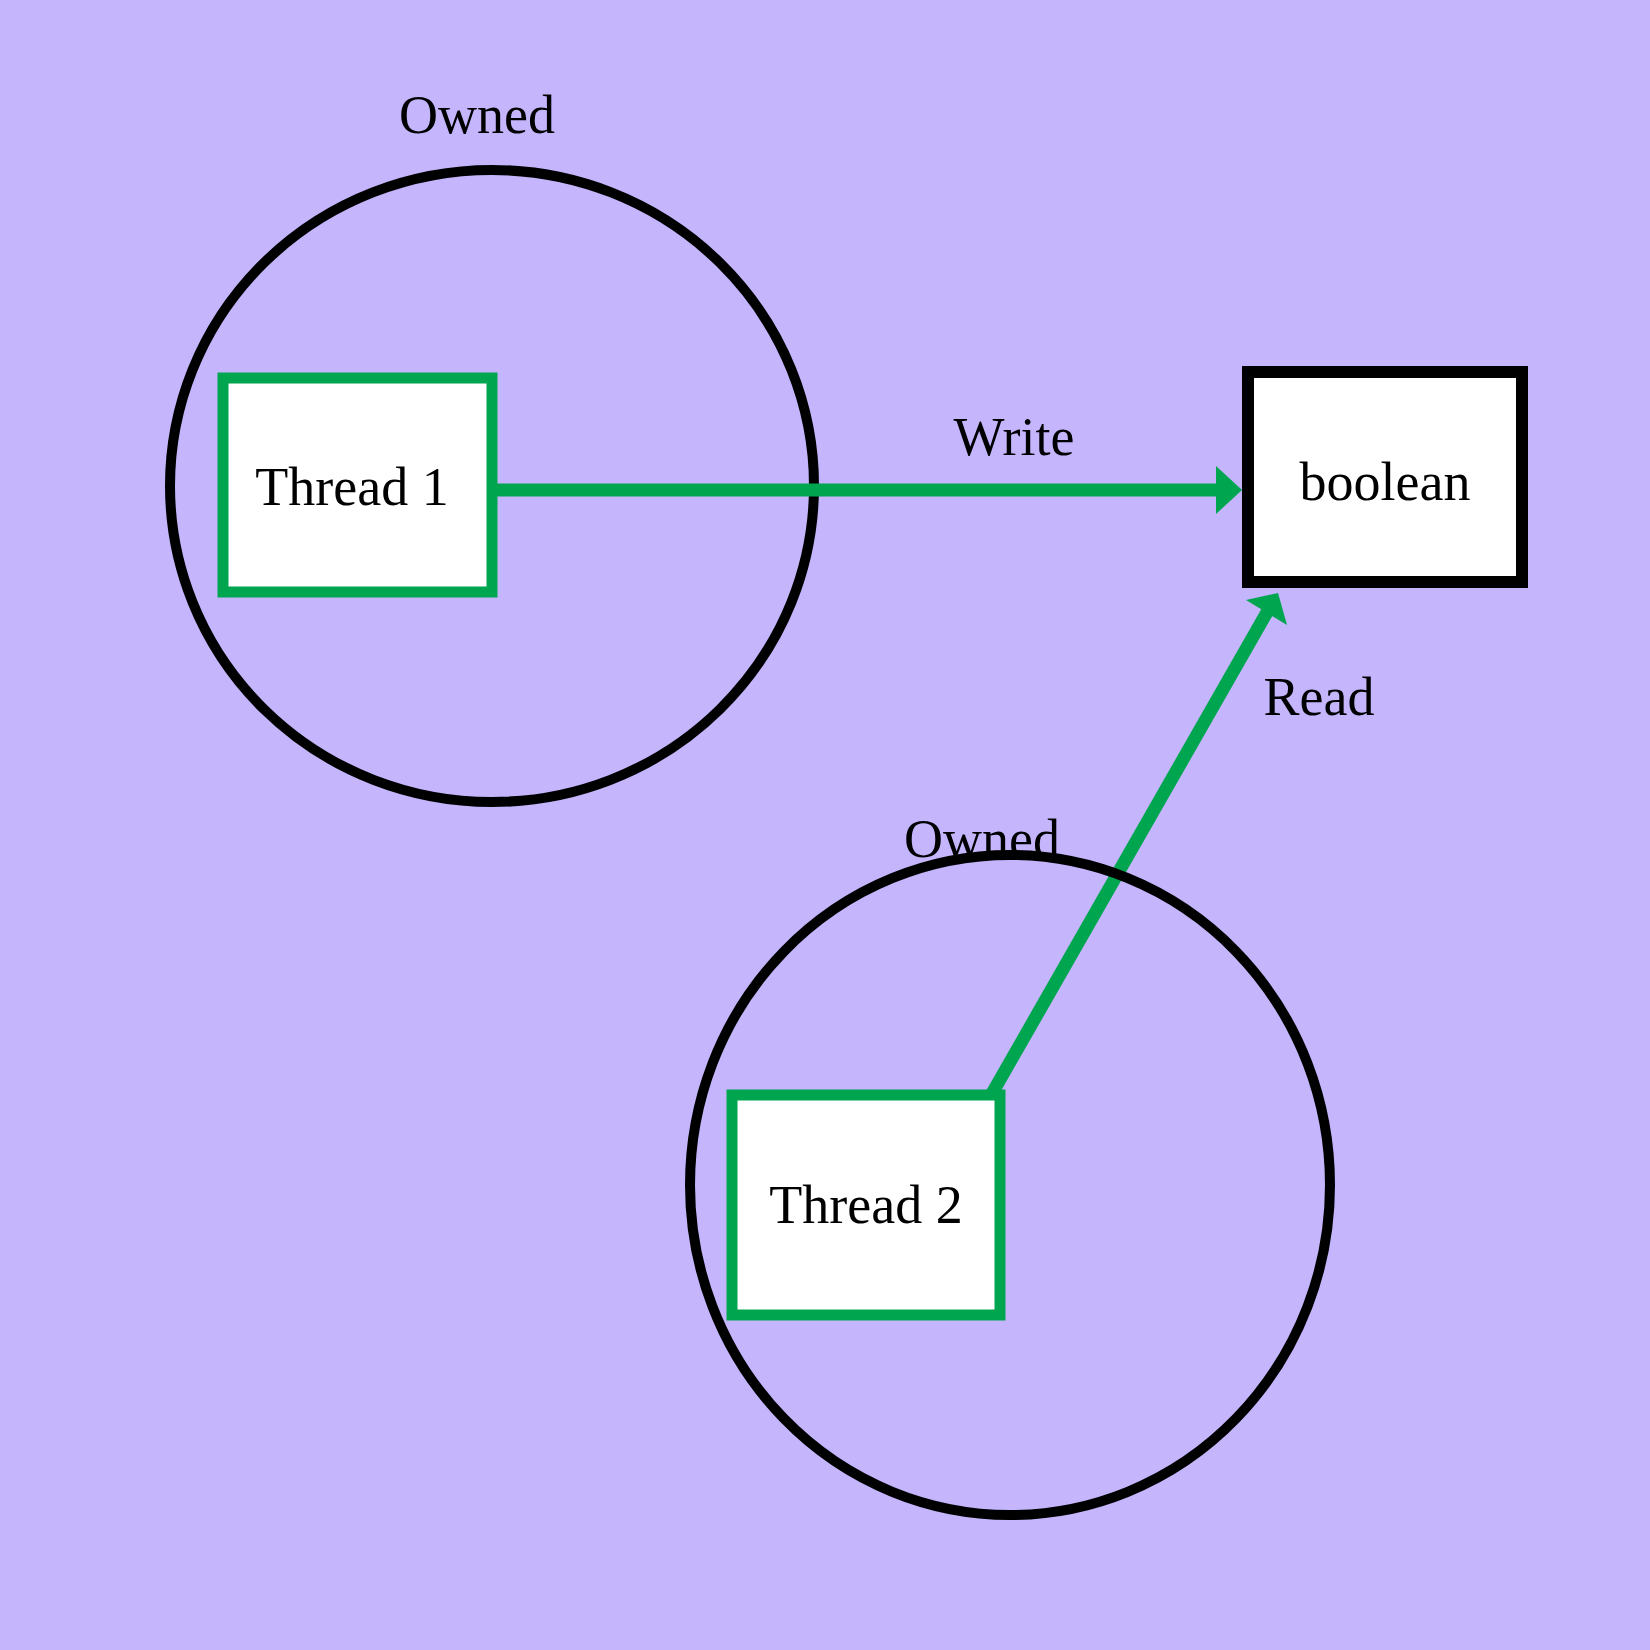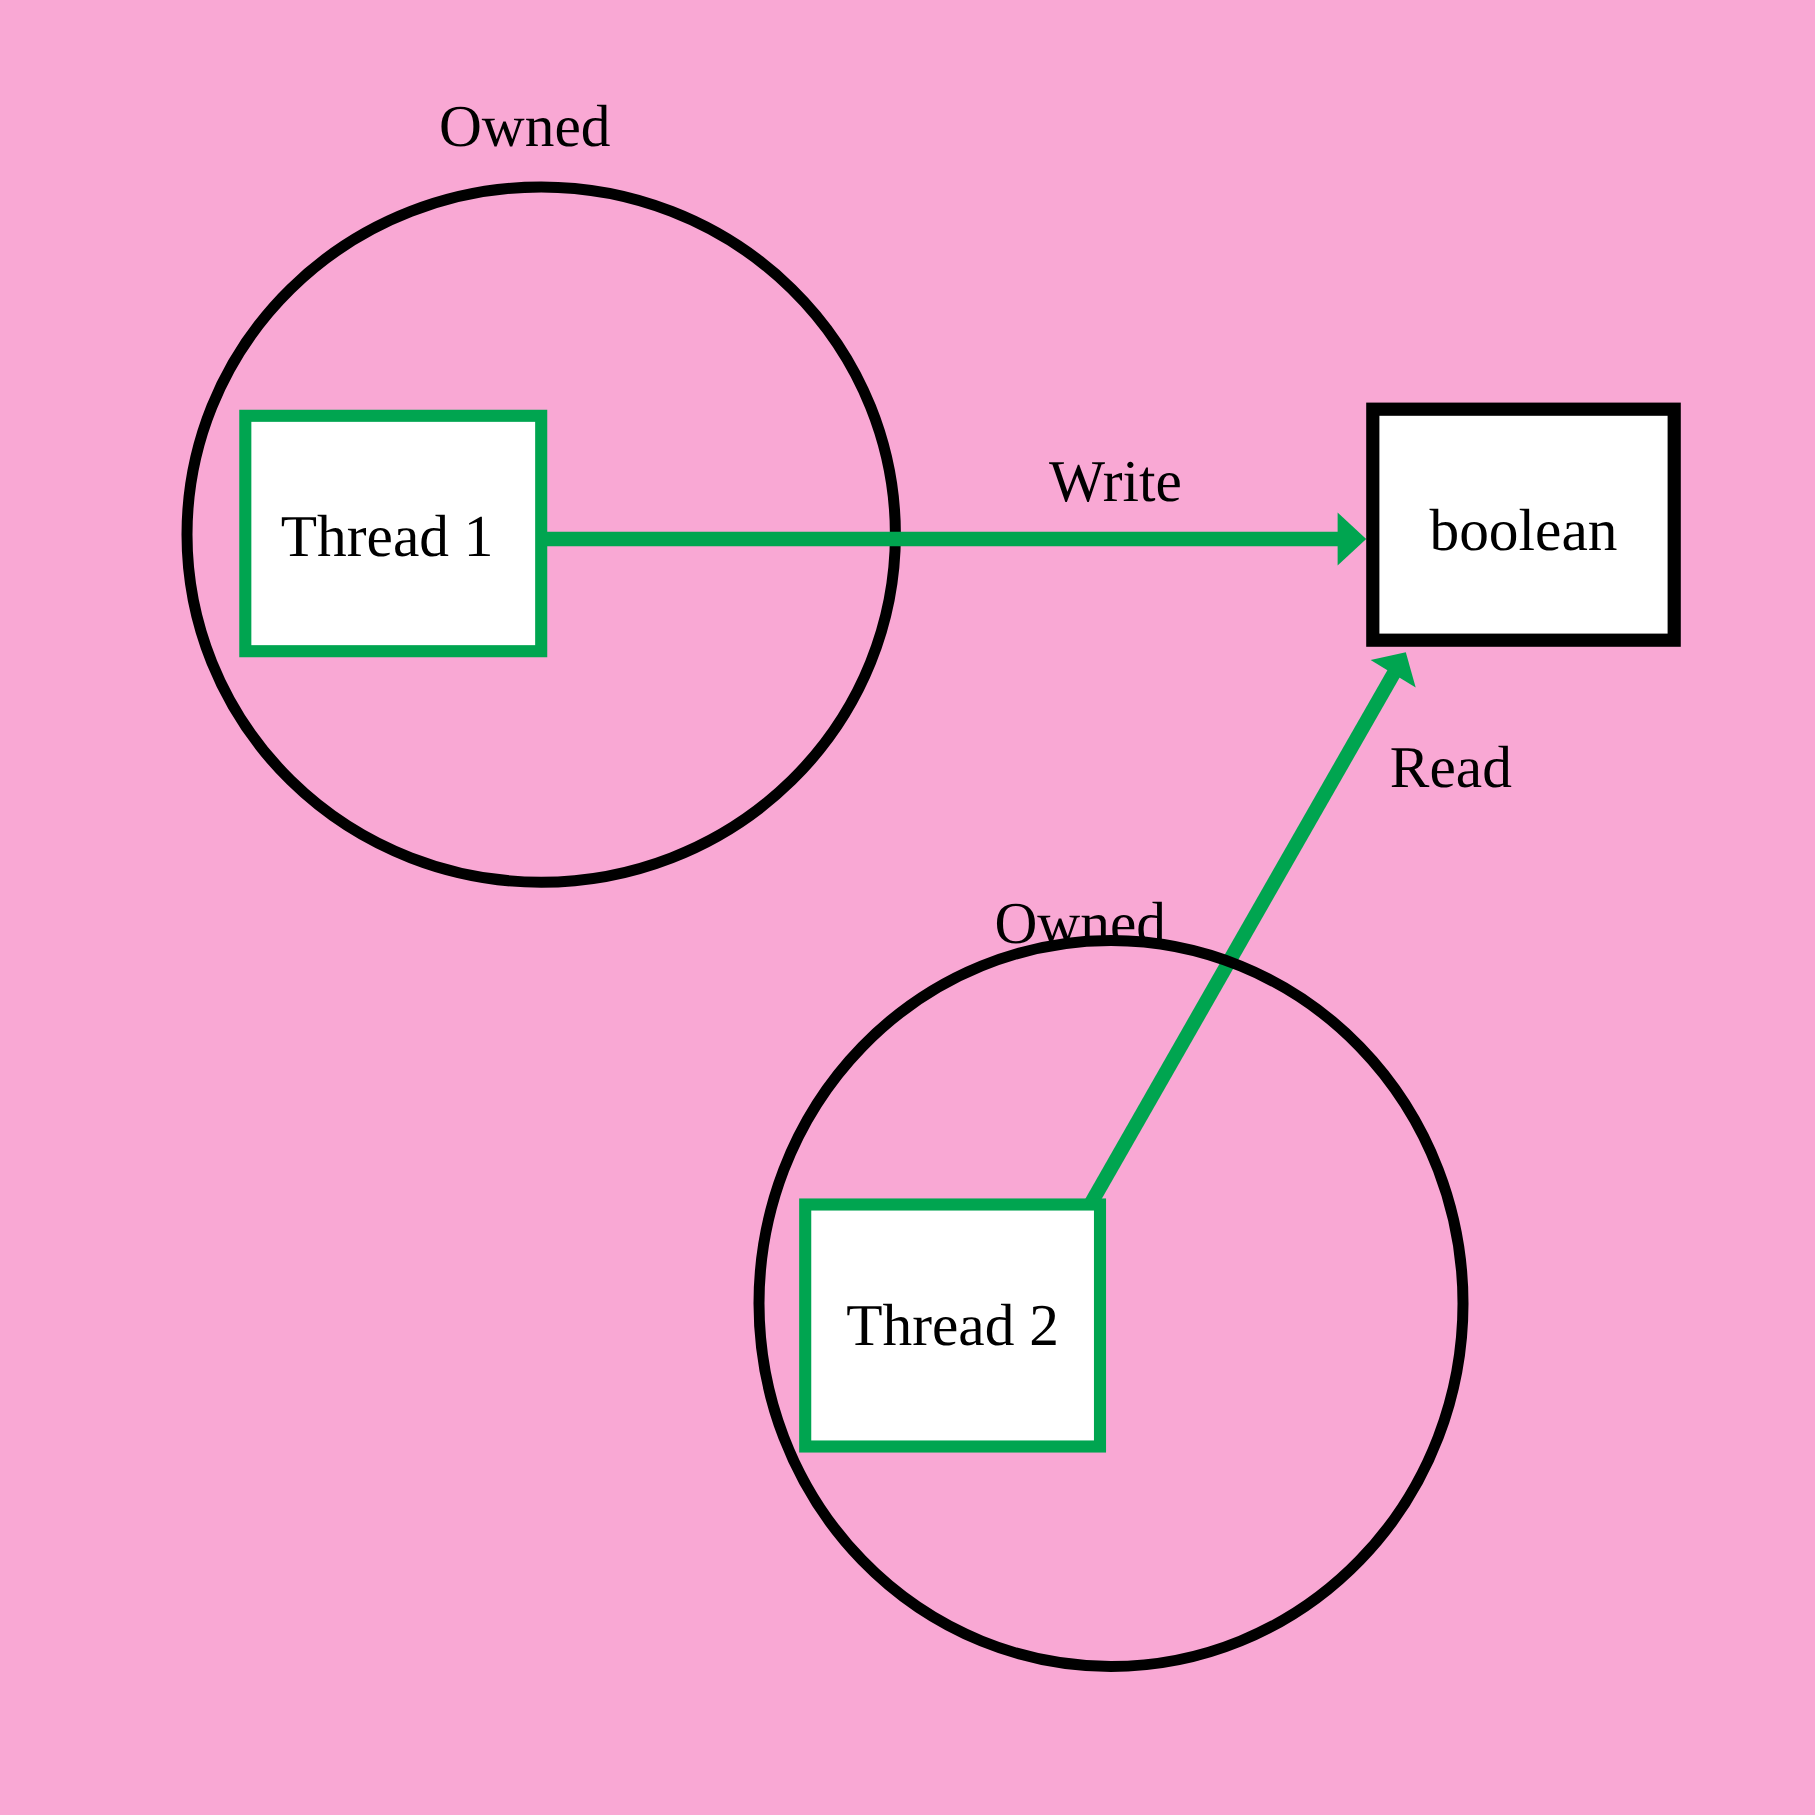--- a/index.html
+++ b/index.html
@@ -4,21 +4,21 @@
 <style>
   html, body {
     margin: 0;
     padding: 0;
     background: #ffffff;
   }
   .stage {
     width: 1650px;
     height: 1650px;
     position: relative;
-    background: #f9a8d4;
+    background: #c4b5fd;
     overflow: hidden;
   }
   svg {
     display: block;
   }
   text {
     font-family: "Liberation Serif", "DejaVu Serif", serif;
     font-size: 54px;
     font-weight: 400;
   }

